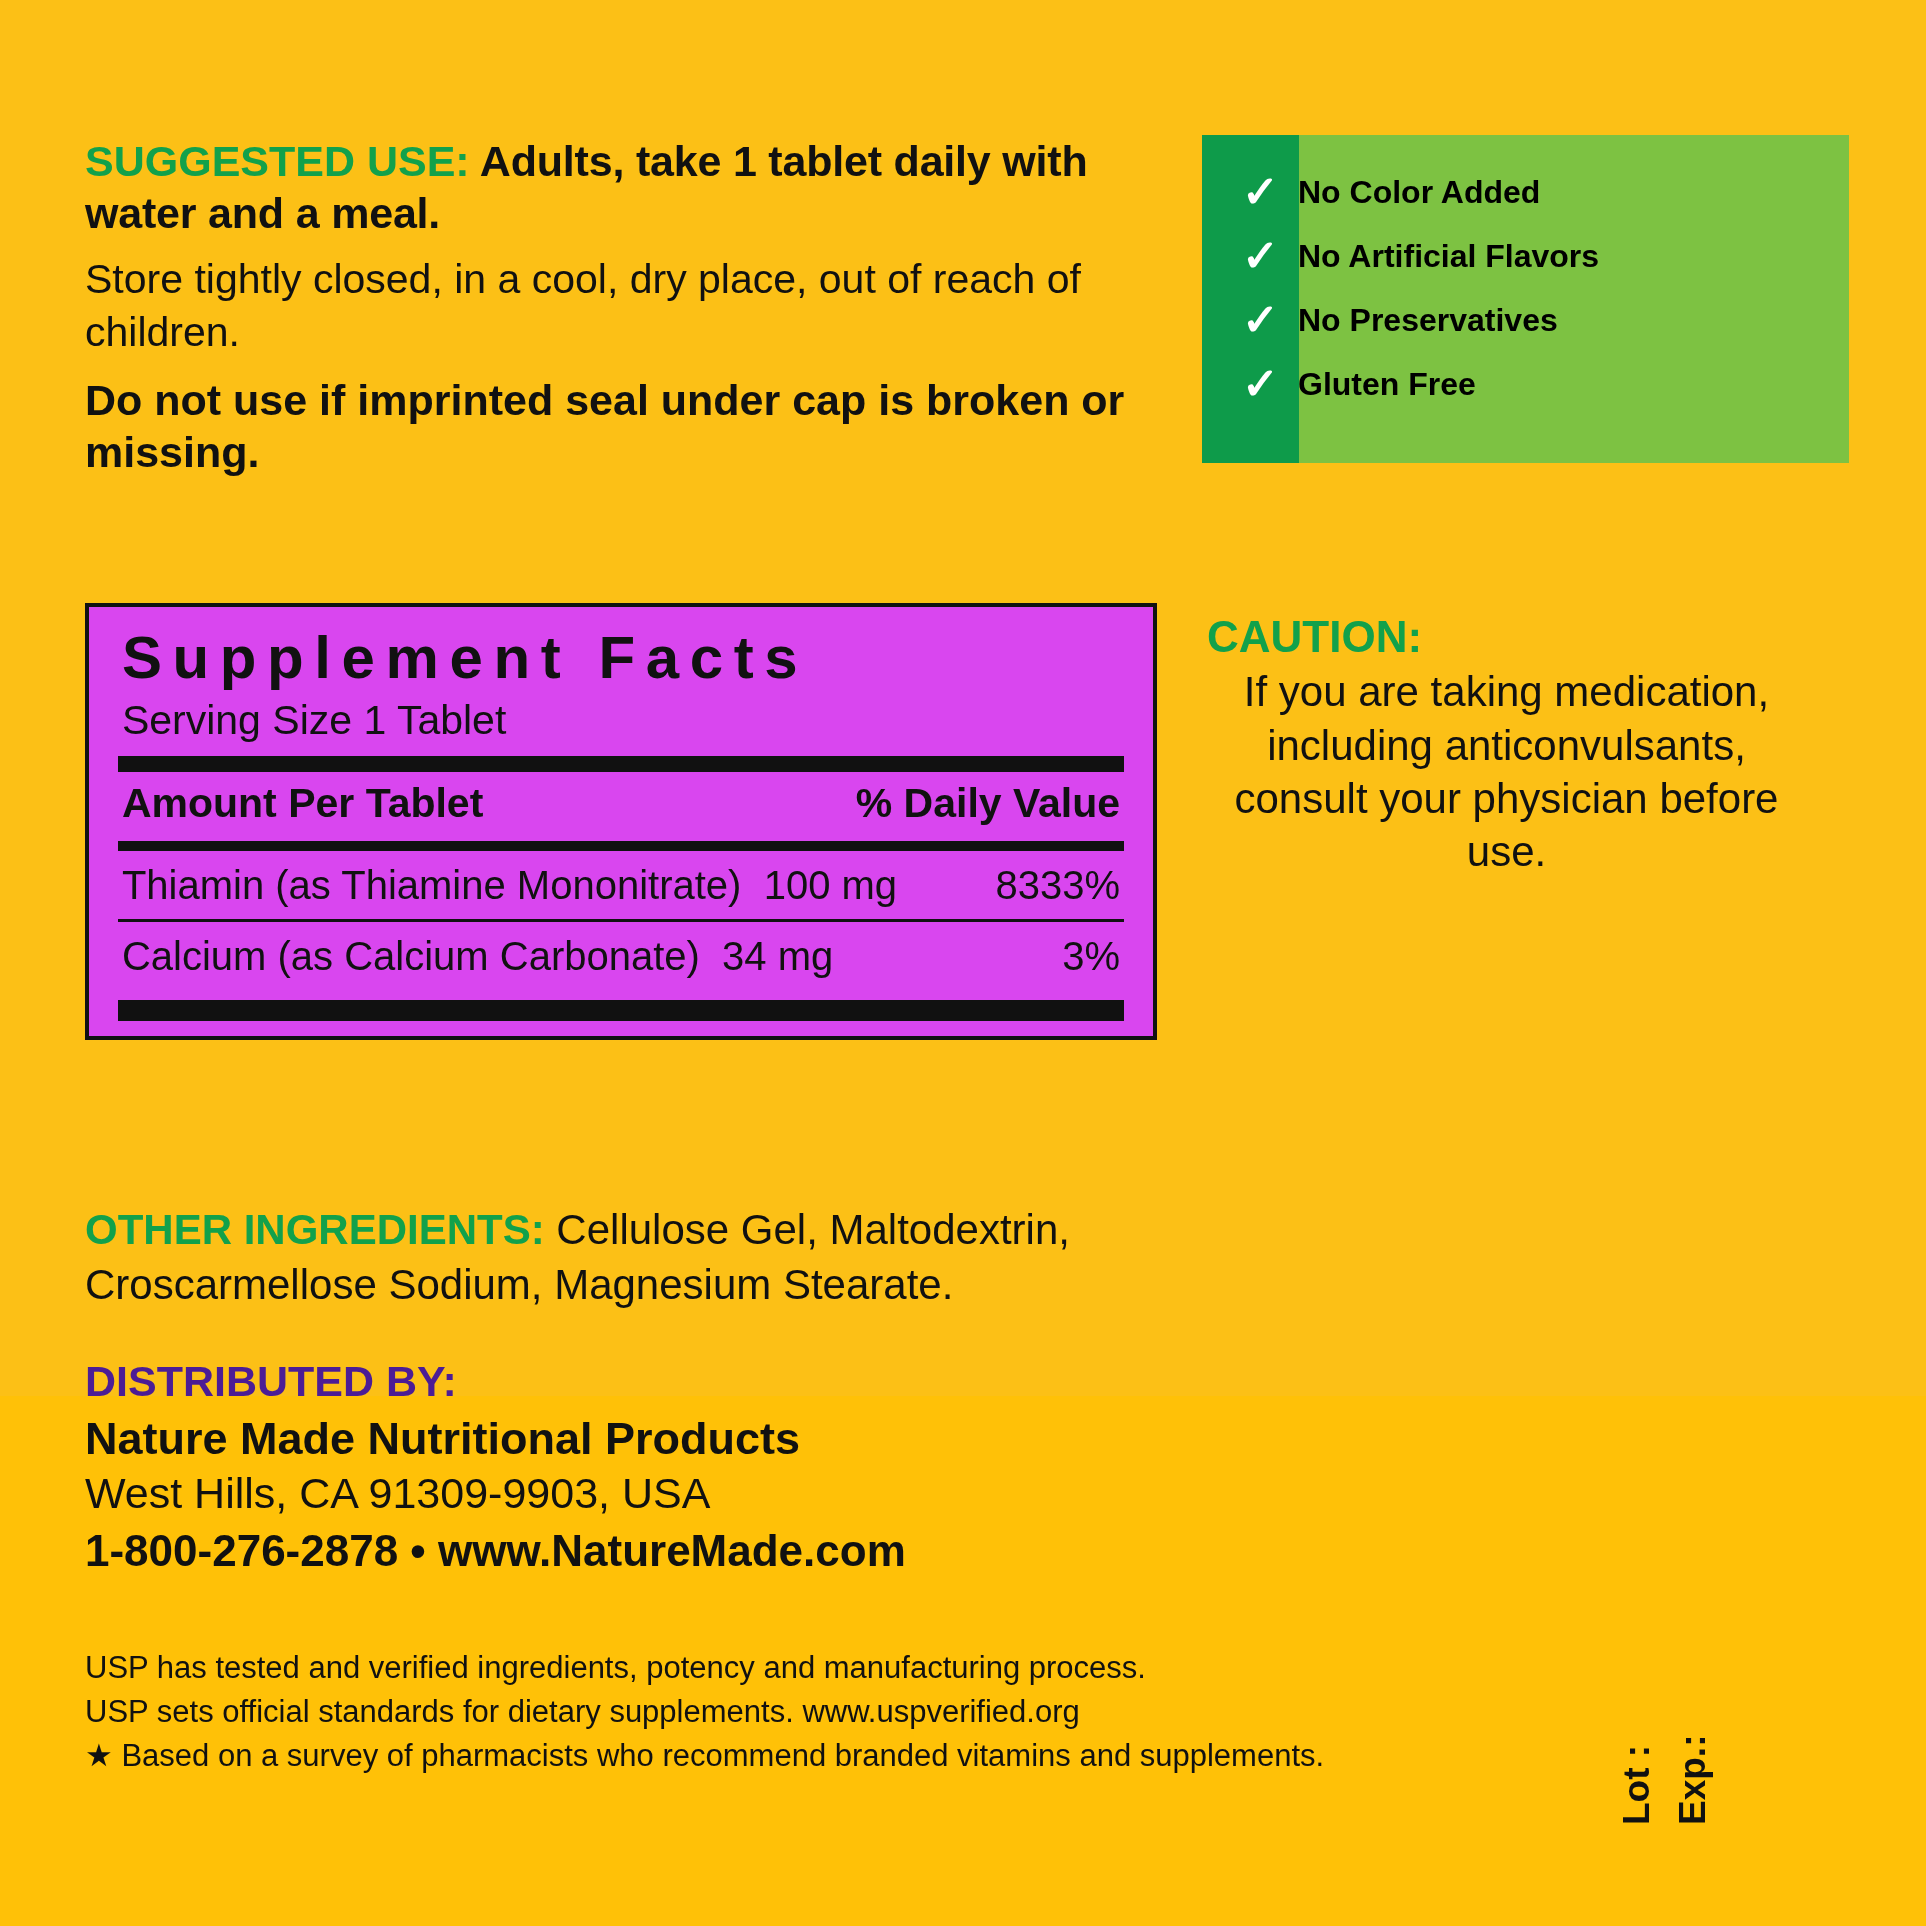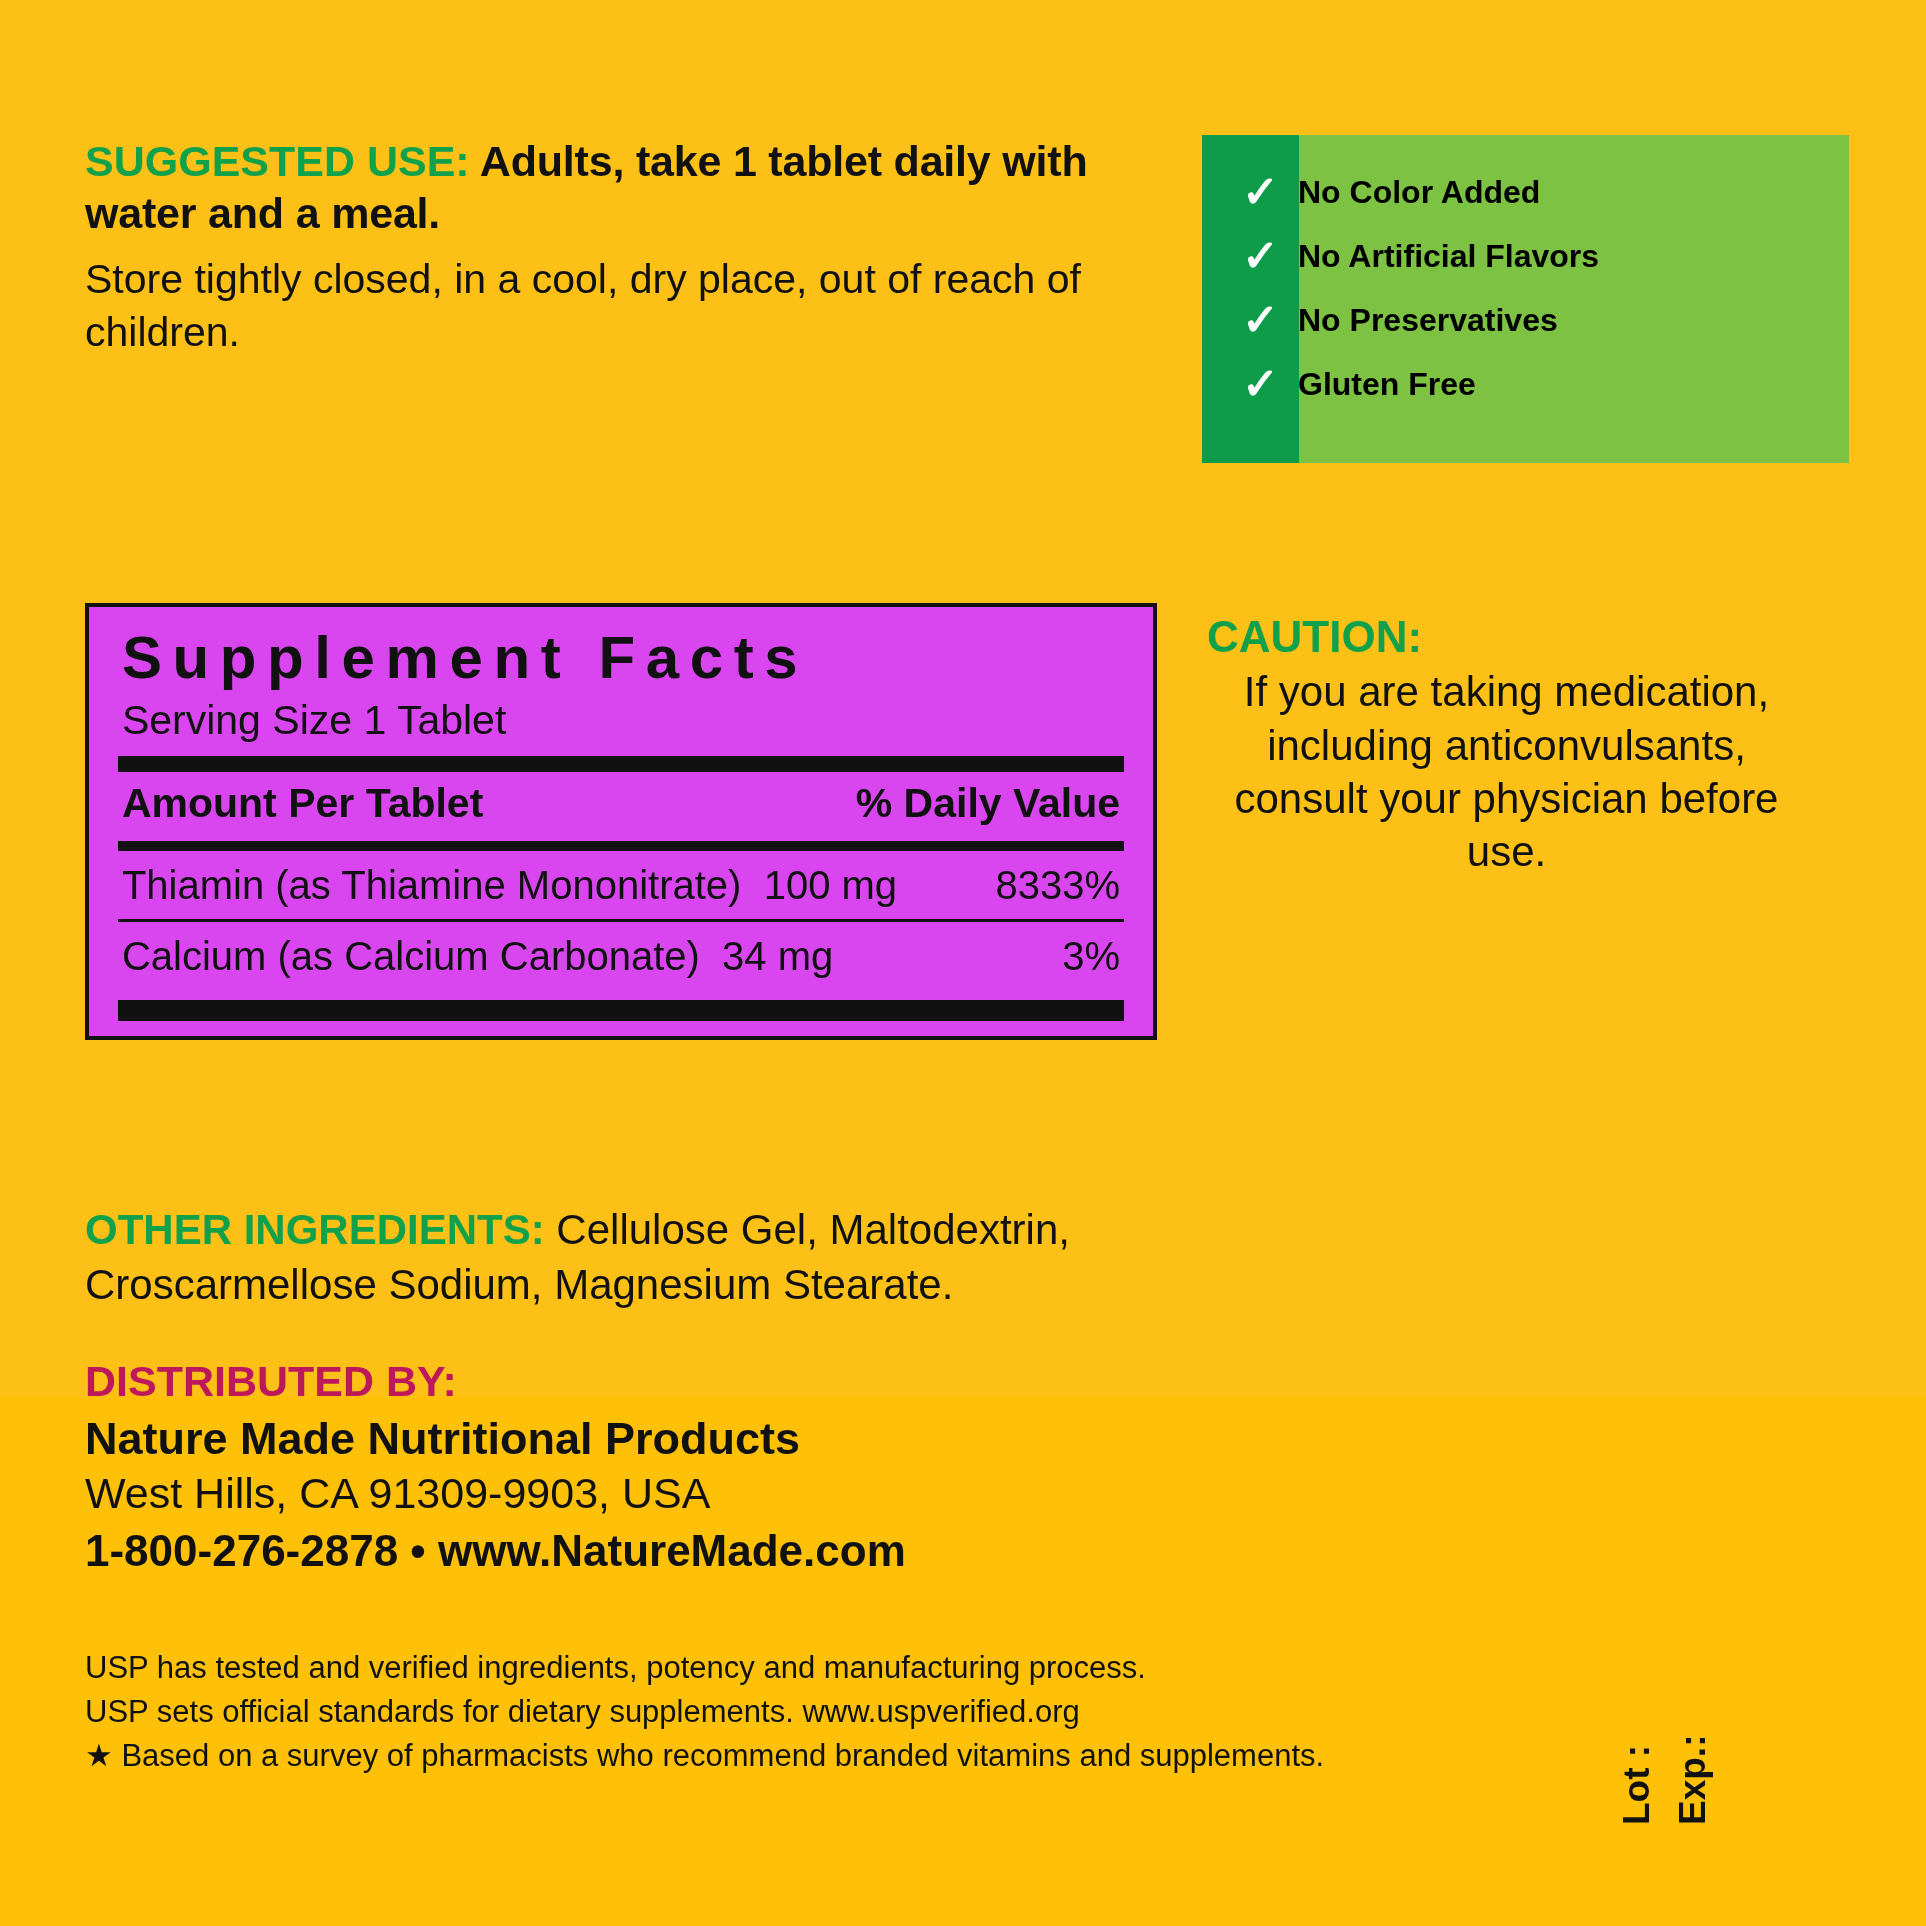--- a/index.html
+++ b/index.html
@@ -134,21 +134,21 @@
   
   .dist {
     position: absolute;
     left: 85px;
     top: 1357px;
     width: 1255px;
   }
   .dist-head {
     font-size: 43px;
     font-weight: bold;
-    color: #be185d;
+    color: #4c1d95;
   }
   .dist-company {
     font-size: 45px;
     font-weight: bold;
     margin-top: 5.8px;
     line-height: 1.2;
   }
   .dist-address {
     font-size: 43px;
     margin-top: 1.9px;
@@ -256,20 +256,21 @@
 </head>
 <body>
 
 <div class="label">
 
   <div class="left-col">
     <div class="suggested-use">
       <span class="green-head">SUGGESTED USE:</span><span> Adults, take 1 tablet daily with water and a meal.</span>
     </div>
     <div class="store-text">Store tightly closed, in a cool, dry place, out of reach of children.</div>
+    <div class="donot-text">Do not use if imprinted seal under cap is broken or missing.</div>
   </div>
 
   <div class="sf-panel">
     <div class="sf-title">Supplement Facts</div>
     <div class="sf-serving">Serving Size 1 Tablet</div>
     <div class="rule-thick"></div>
     <div class="sf-headrow">
       <span>Amount Per Tablet</span>
       <span>% Daily Value</span>
     </div>

